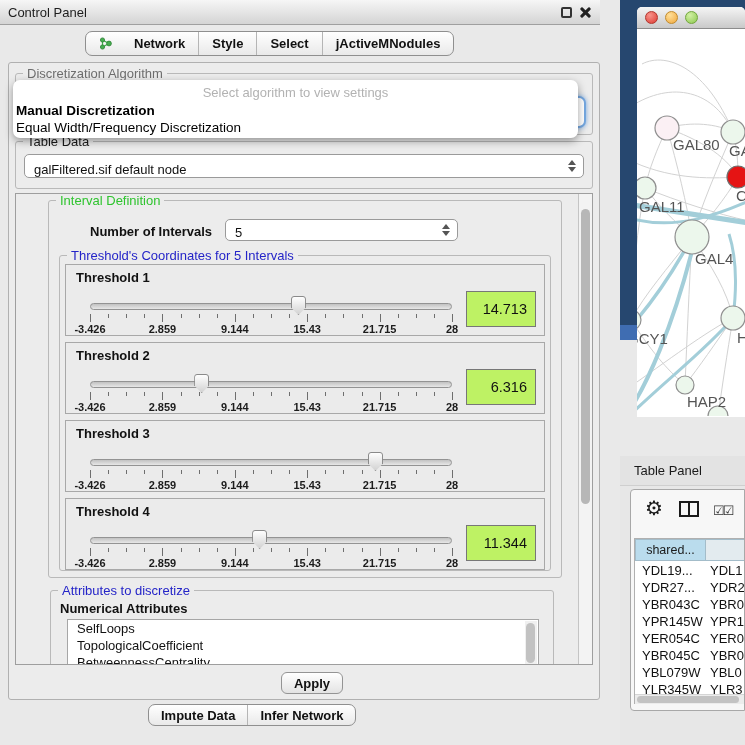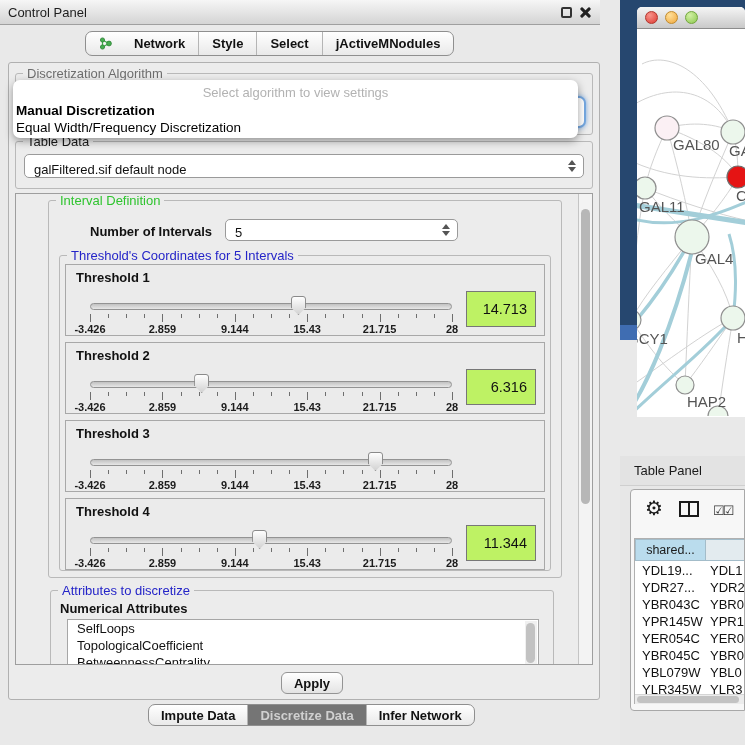--- a/index.html
+++ b/index.html
@@ -386,23 +386,20 @@
 
   <div class="popup">
     <div class="hint">Select algorithm to view settings</div>
     <div class="opt hl">Manual Discretization</div>
     <div class="opt">Equal Width/Frequency Discretization</div>
   </div>
 
   <div class="bottabs">
     <div class="seg">
         <span>Impute Data</span>
-      </div>
-    <div class="seg selected">
-        <span>Discretize Data</span>
       </div>
     <div class="seg">
         <span>Infer Network</span>
       </div>
   </div>
 
   <div class="desktop">
     <div class="frame-strip"></div>
     <div class="macwin">
       <div class="mactitle">

